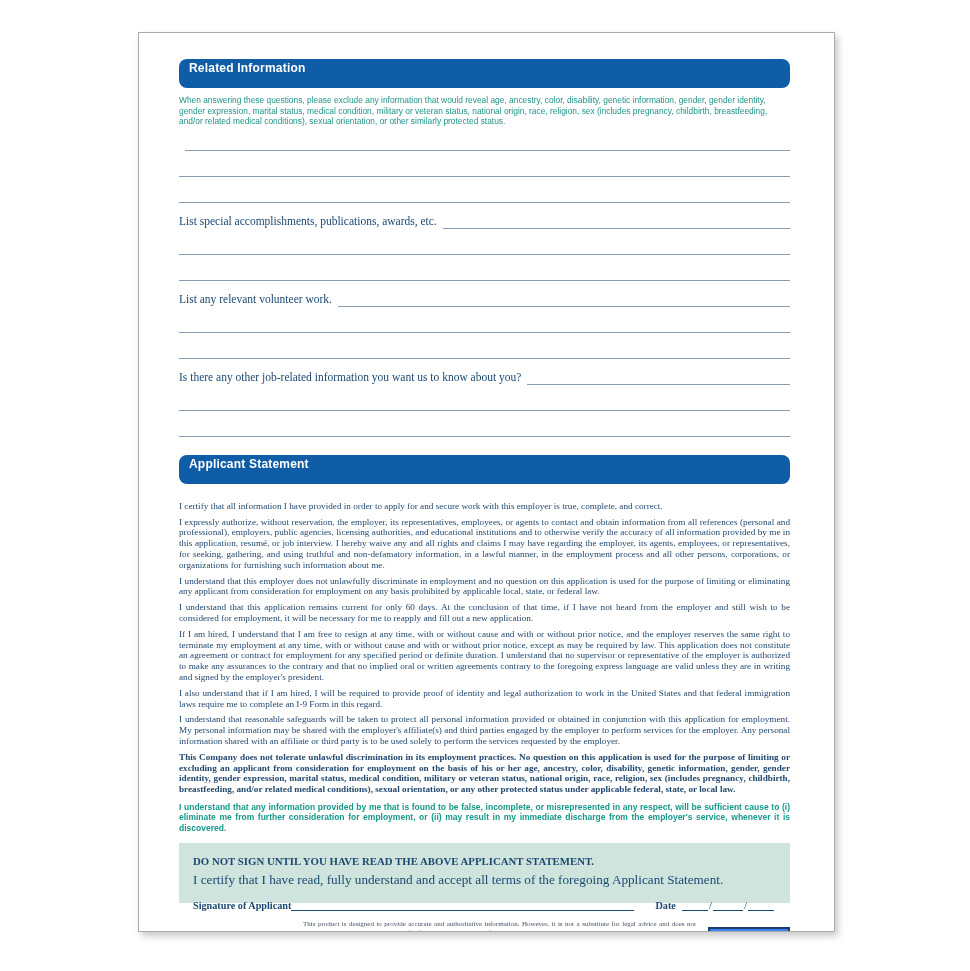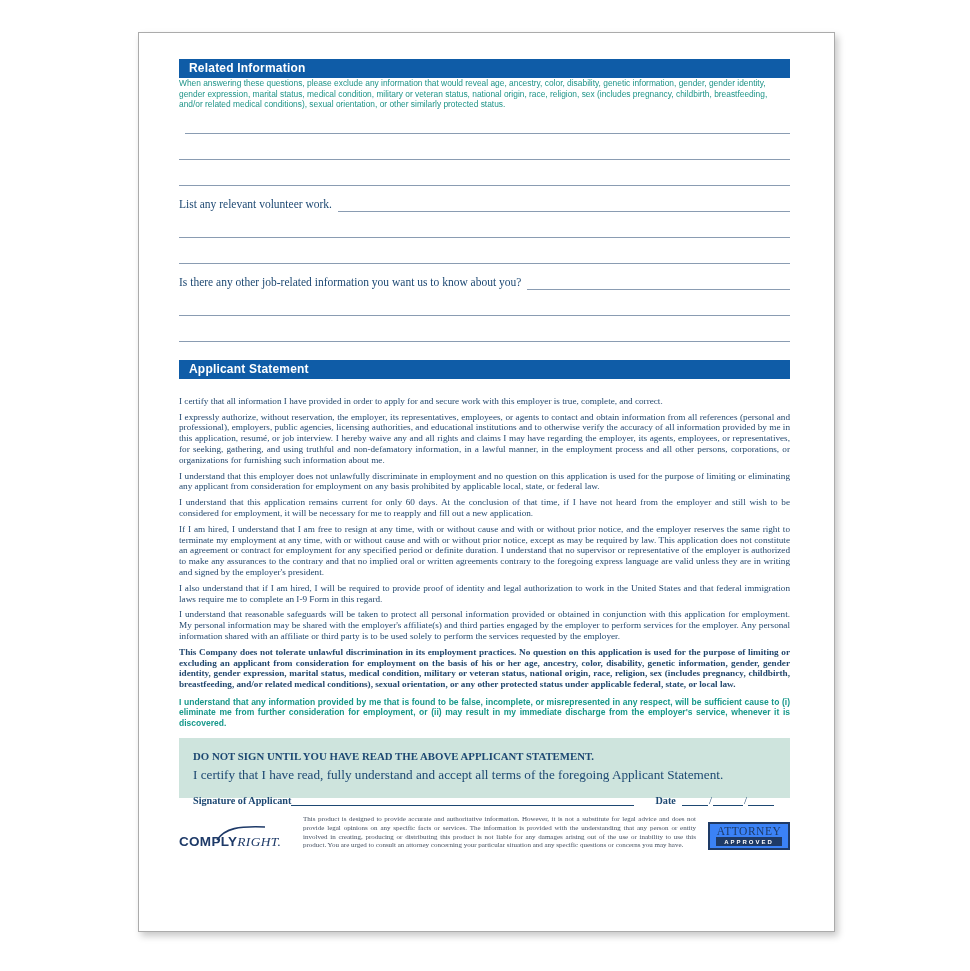--- a/index.html
+++ b/index.html
@@ -4,27 +4,27 @@
 <style>
   * { margin:0; padding:0; box-sizing:border-box; }
   html,body { width:970px; height:971px; background:#ffffff; font-family:"Liberation Serif", serif; }
   .sheet {
     position:relative; width:697px; height:900px; margin:32px 0 0 138px;
     background:#ffffff; border:1px solid #ababab;
     box-shadow:3px 4px 7px rgba(0,0,0,0.22);
     padding:26px 44px 0 40px; overflow:hidden;
   }
   .section-bar {
-    background:#0f5ca7; color:#ffffff; border-radius:0;
+    background:#0f5ca7; color:#ffffff; border-radius:8px;
     font-family:"Liberation Sans", sans-serif; font-weight:bold;
-    font-size:12px; line-height:19px; height:19px; padding-left:10px;
+    font-size:12px; line-height:19px; height:29px; padding-left:10px;
     letter-spacing:0.2px;
   }
   .instructions {
-    color:#1f9488;
+    margin-top:7px; color:#1f9488;
     font-family:"Liberation Sans", sans-serif; font-size:8.4px; line-height:10.6px;
   }
   .q-block { margin-top:11px; }
   .q-row { display:flex; align-items:flex-end; }
   .q-label { color:#1d4872; font-size:11.5px; line-height:15px; white-space:nowrap; }
   .line-after { flex:1; border-bottom:1px solid #8a9cb2; margin-left:6px; height:13px; }
   .ruled { height:26px; border-bottom:1px solid #8a9cb2; }
   .statement { margin-top:17px; }
   .statement p {
     color:#24496f; font-size:9.2px; line-height:10.8px; margin-bottom:5px;
@@ -73,20 +73,28 @@
   <div class="instructions">When answering these questions, please exclude any information that would reveal age, ancestry, color, disability, genetic information, gender, gender identity, gender expression, marital status, medical condition, military or veteran status, national origin, race, religion, sex (includes pregnancy, childbirth, breastfeeding, and/or related medical conditions), sexual orientation, or other similarly protected status.</div>
 
   <div class="q-block">
     <div class="q-row">
       <span class="line-after"></span>
     </div>
     <div class="ruled"></div>
     <div class="ruled"></div>
   </div>
 
+  <div class="q-block">
+    <div class="q-row">
+      <span class="q-label">List special accomplishments, publications, awards, etc.</span>
+      <span class="line-after"></span>
+    </div>
+    <div class="ruled"></div>
+    <div class="ruled"></div>
+  </div>
 
   <div class="q-block">
     <div class="q-row">
       <span class="q-label">List any relevant volunteer work.</span>
       <span class="line-after"></span>
     </div>
     <div class="ruled"></div>
     <div class="ruled"></div>
   </div>
 

